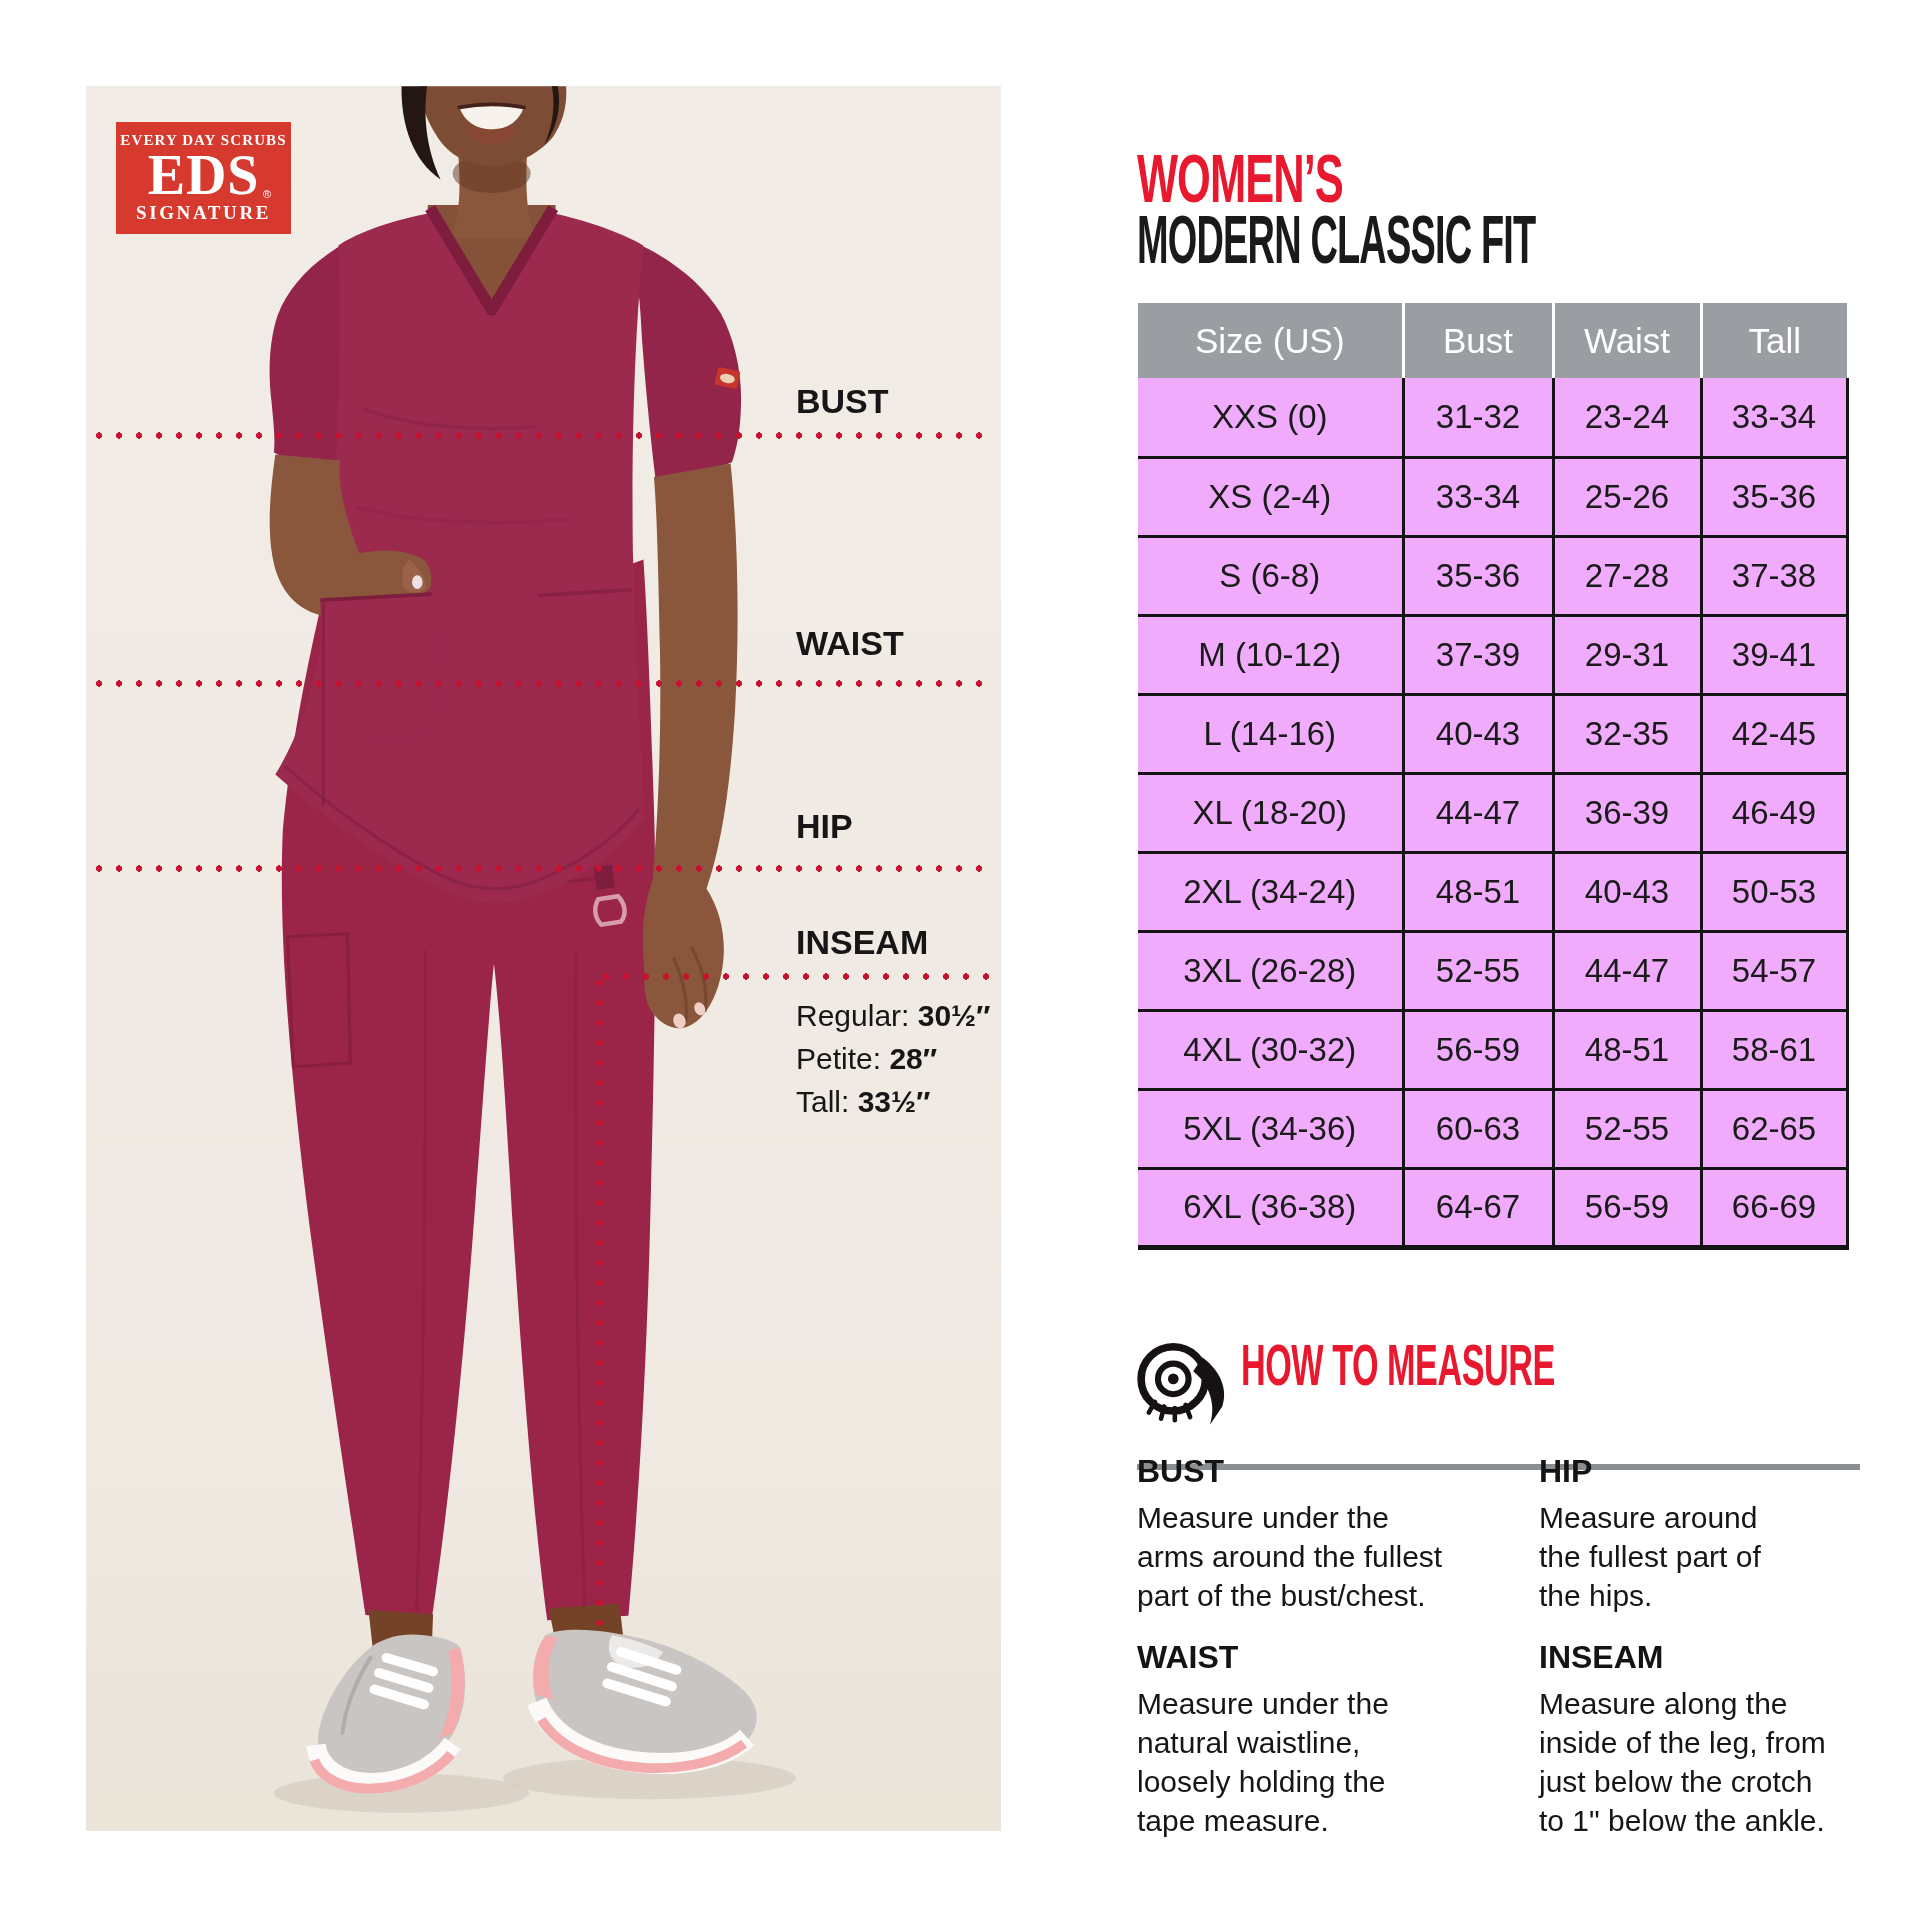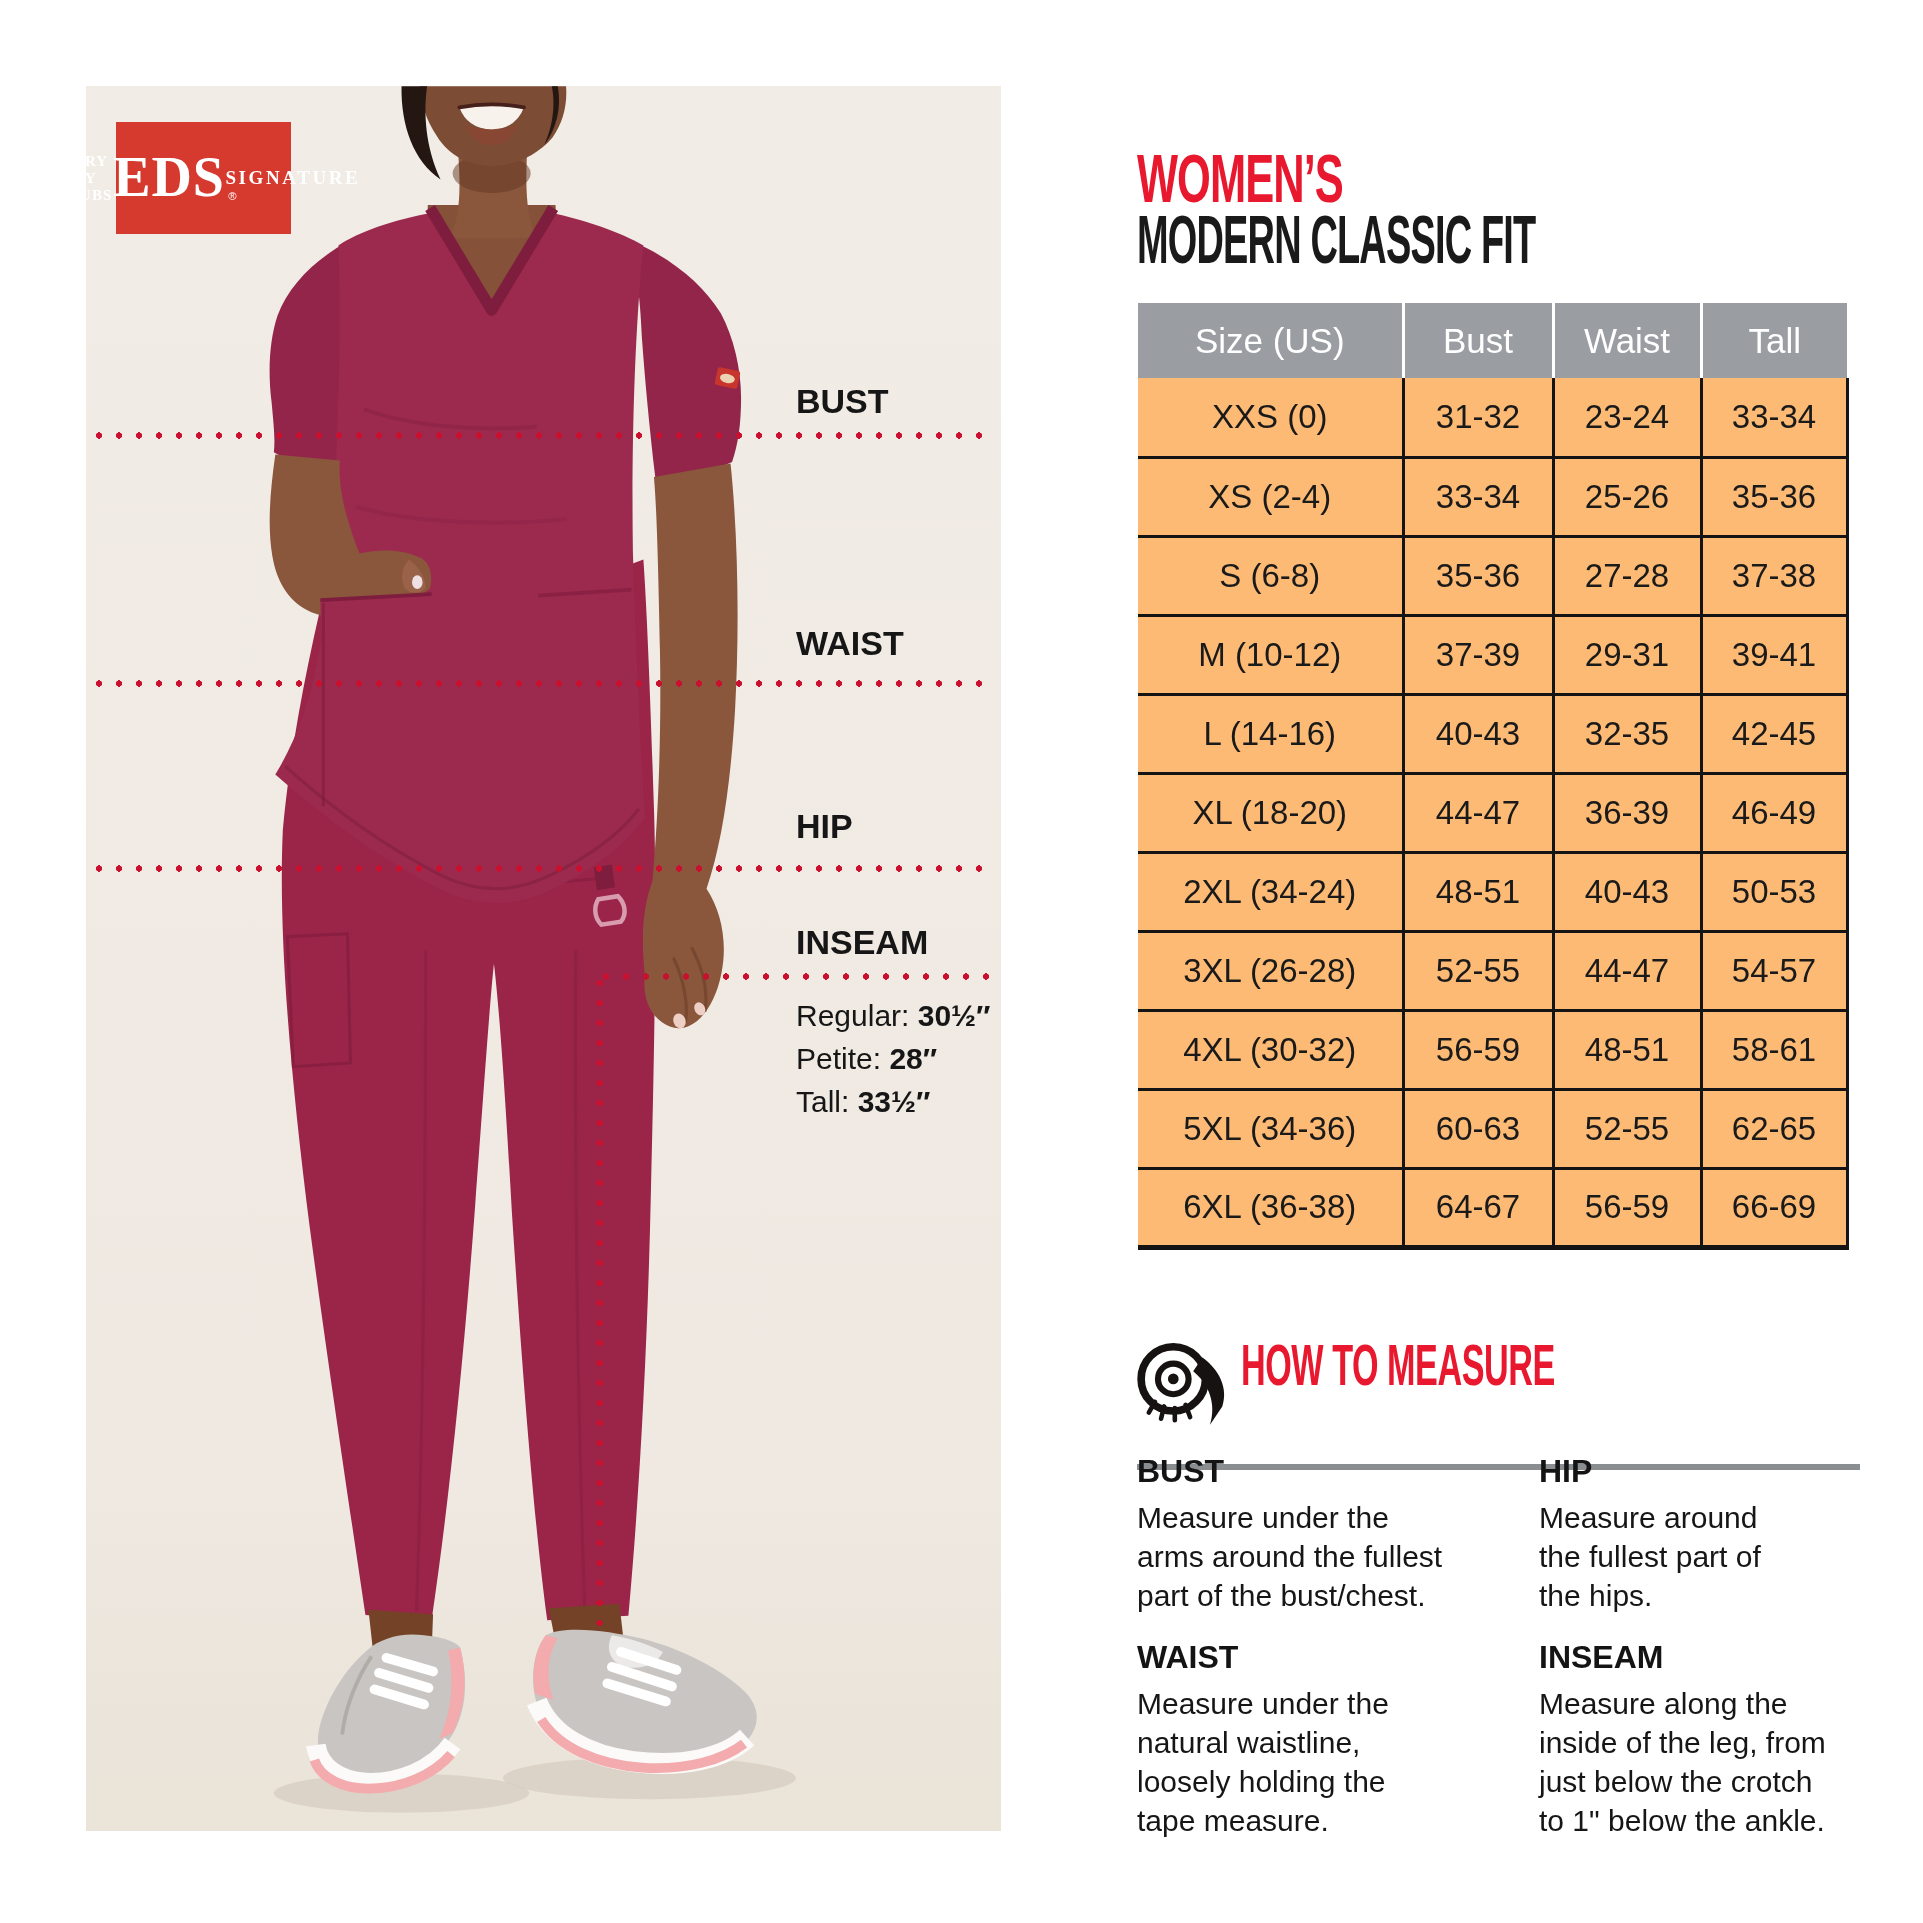--- a/index.html
+++ b/index.html
@@ -7,21 +7,21 @@
   body { background:#ffffff; font-family:"Liberation Sans", sans-serif; color:#141414; }
   #canvas { position:absolute; inset:0; width:1924px; height:1924px; overflow:hidden; background:#fff; }
 
   
   .photo-panel { position:absolute; left:86px; top:86px; width:915px; height:1745px;
     background:linear-gradient(180deg,#f1ece5 0%,#efe9e2 80%,#e9e2d7 100%); }
   .model-svg { position:absolute; left:0; top:0; width:915px; height:1745px; }
 
   .eds-logo { position:absolute; left:30px; top:36px; width:175px; height:112px; background:#d6392e;
     color:#fff; font-family:"Liberation Serif", serif; font-weight:bold; text-align:center;
-    display:flex; flex-direction:row; align-items:center; justify-content:center; gap:0.8px; }
+    display:flex; flex-direction:column; align-items:center; justify-content:center; gap:0.8px; }
   .eds-tagline { font-size:15px; letter-spacing:1.1px; }
   .eds-name { font-size:56px; line-height:0.92; letter-spacing:0.8px; position:relative; }
   .eds-reg { position:absolute; right:-12.8px; bottom:2.3px; font-size:11.3px; font-family:"Liberation Sans",sans-serif; font-weight:normal; }
   .eds-sub { font-size:19px; letter-spacing:2.6px; }
 
   .sleeve-tag { position:absolute; left:630px; top:283px; width:23px; height:18px; background:#c8352c;
     border-radius:2.3px; transform:rotate(12deg); display:flex; align-items:center; justify-content:center; }
   .sleeve-tag span { display:block; width:14.3px; height:9px; border-radius:50%; background:#efe3c2; opacity:.9; }
 
   .dot-h { position:absolute; height:6.8px;
@@ -45,21 +45,21 @@
   .title-red { top:144px; font-size:69px; color:#e8192f; }
   .title-red .cond { transform:scaleX(0.63); }
   .title-black { top:205px; font-size:69px; color:#1a1a1a; }
   .title-black .cond { transform:scaleX(0.55); }
 
   table.size-table { position:absolute; left:1138px; top:303px; border-collapse:collapse; table-layout:fixed; }
   table.size-table th { background:#9a9ea2; color:#ffffff; font-weight:normal; font-size:35px; height:75px;
     text-align:center; vertical-align:middle;margin-left:12px; }
   table.size-table th + th { border-left:3.8px solid #ffffff; }
   table.size-table td { font-size:33px; color:#1a1a1a; height:79px; text-align:center; vertical-align:middle;
-    border-bottom:3px solid #141414; background:#fdba74; }
+    border-bottom:3px solid #141414; background:#f0abfc; }
   table.size-table td + td { border-left:3.8px solid #141414; }
   table.size-table td:last-child { border-right:3.8px solid #141414; }
   table.size-table tr:last-child td { border-bottom:5.3px solid #141414; }
 
   .htm-icon { position:absolute; left:1135px; top:1337px; width:98px; height:96px; }
   .htm-title { position:absolute; left:1241px; top:1337px; font-size:57px; line-height:57px; font-weight:bold;
     color:#e8192f; white-space:nowrap; }
   .htm-title .cond { display:inline-block; transform:scaleX(0.60); transform-origin:left top; letter-spacing:-0.8px; }
 
   .rule { position:absolute; left:1137px; top:1464px; width:723px; height:6px; background:#8b8e91; }

